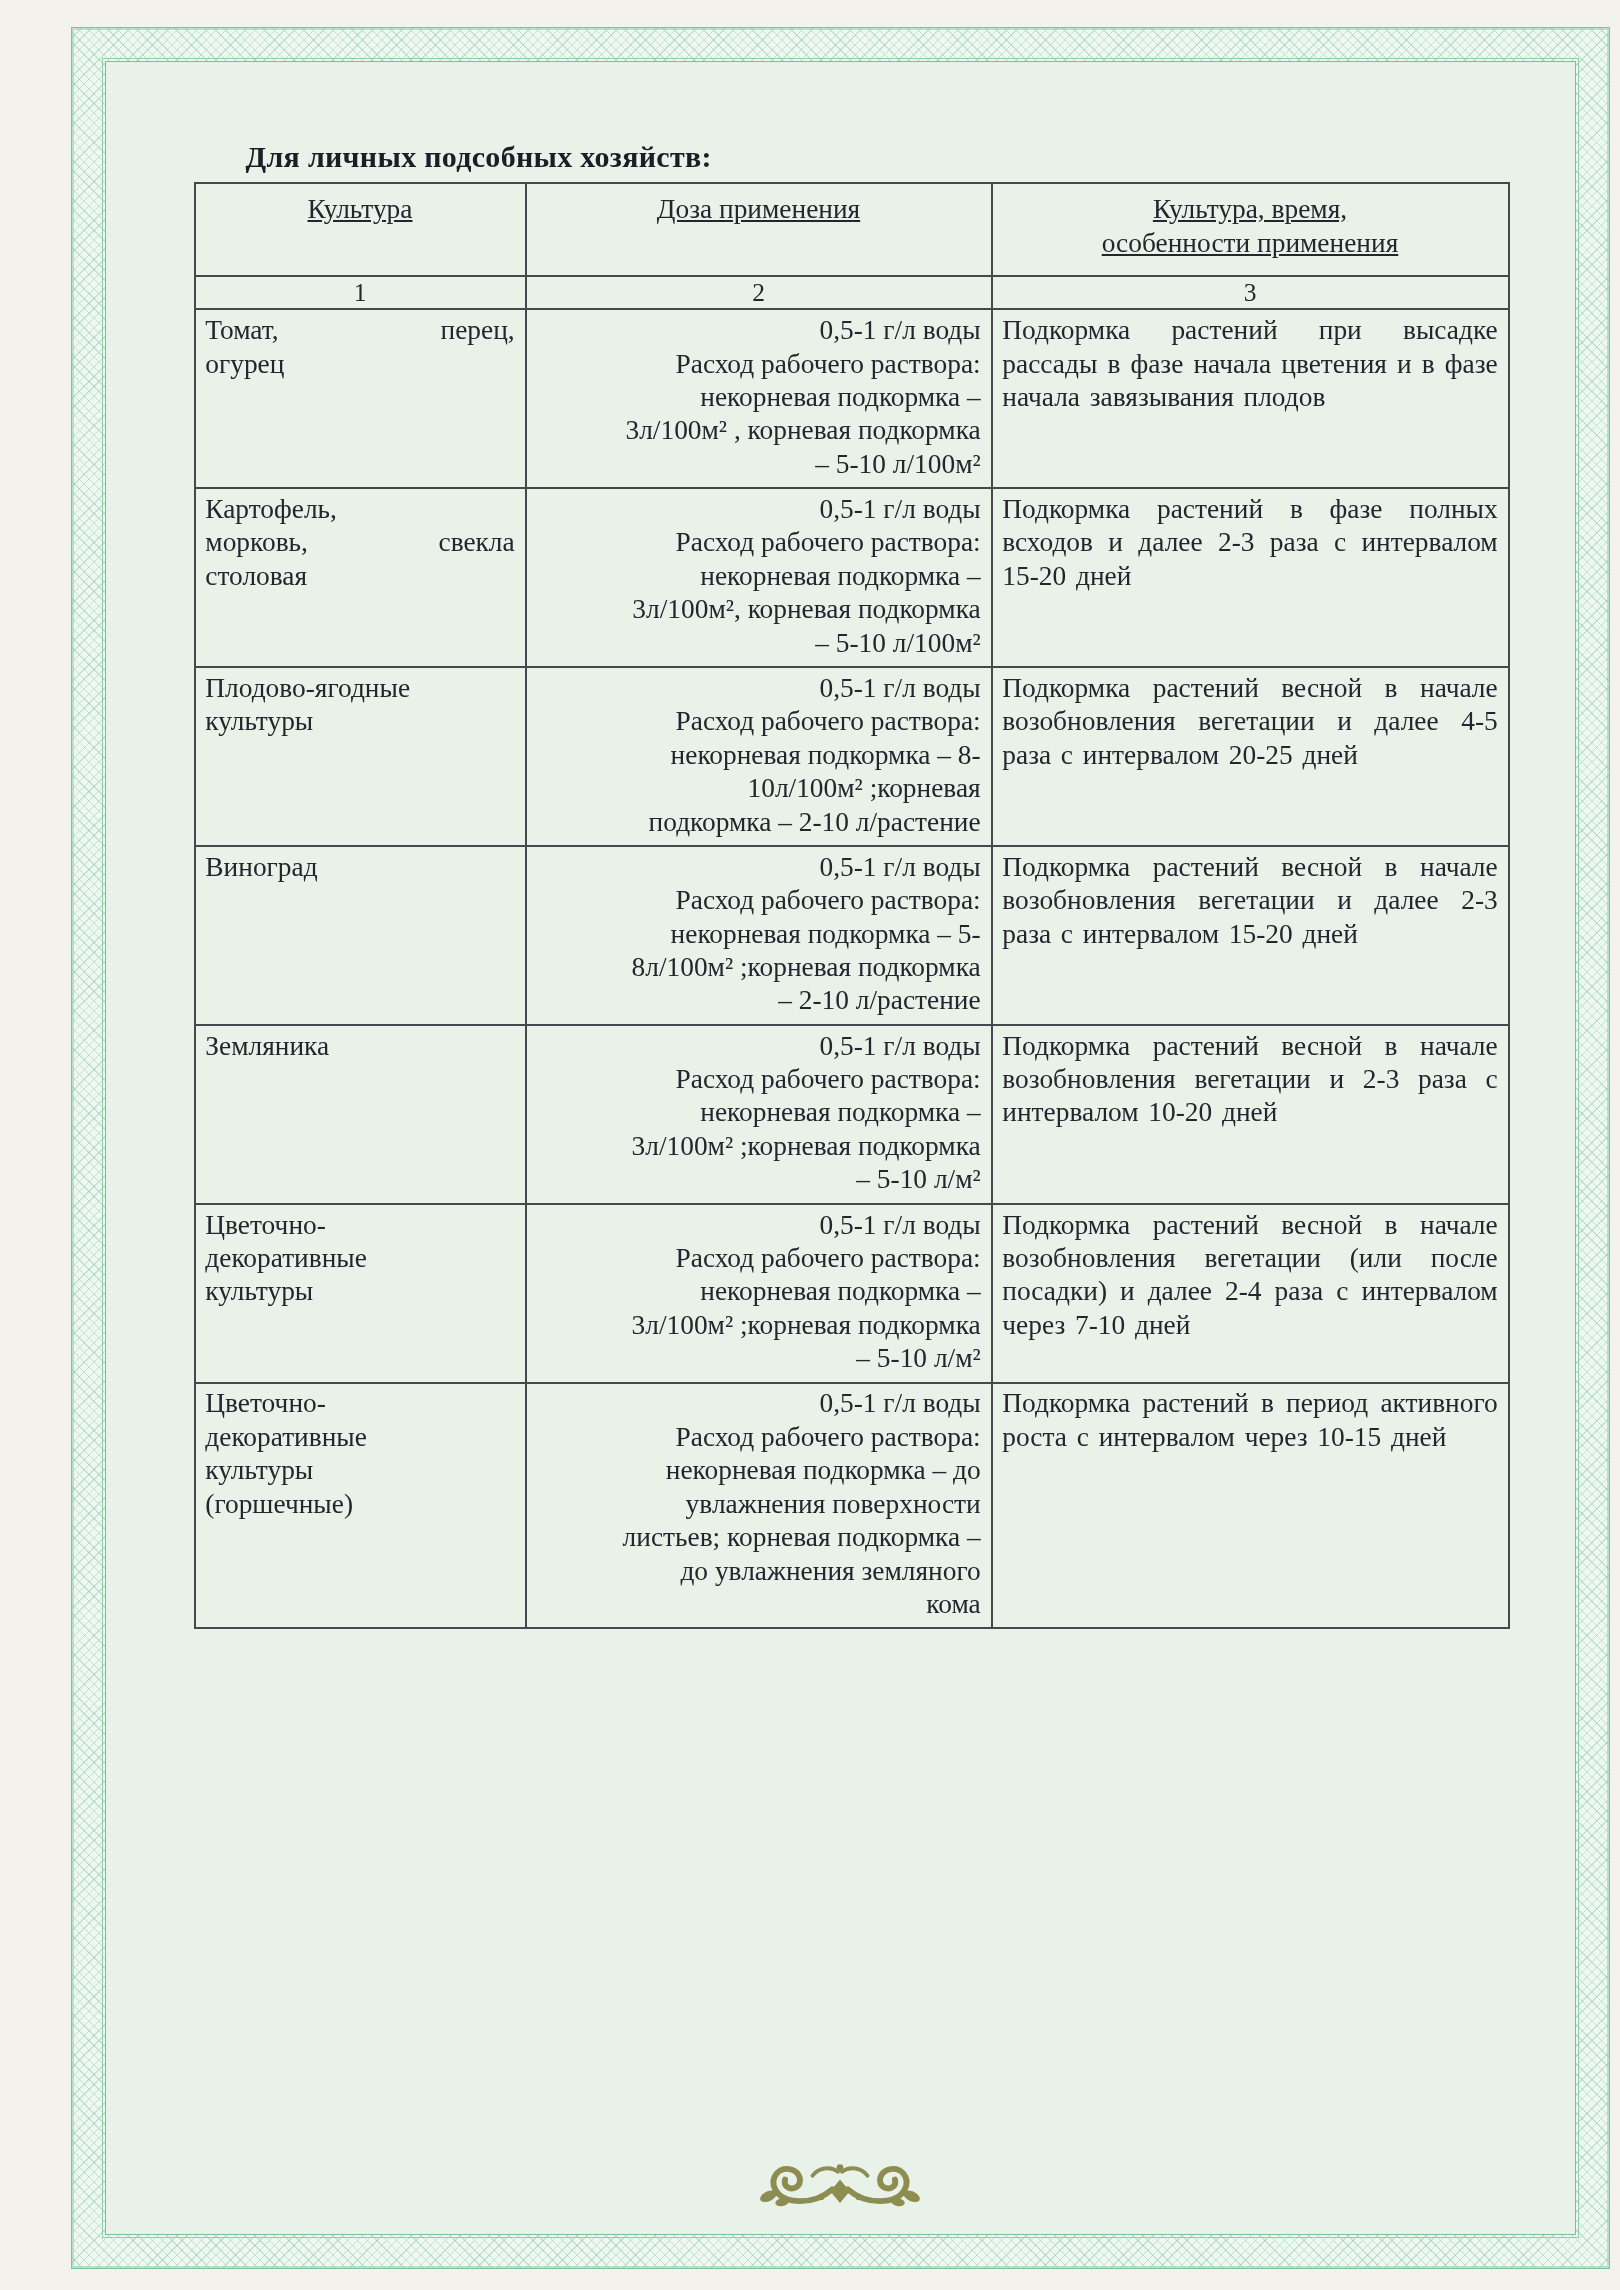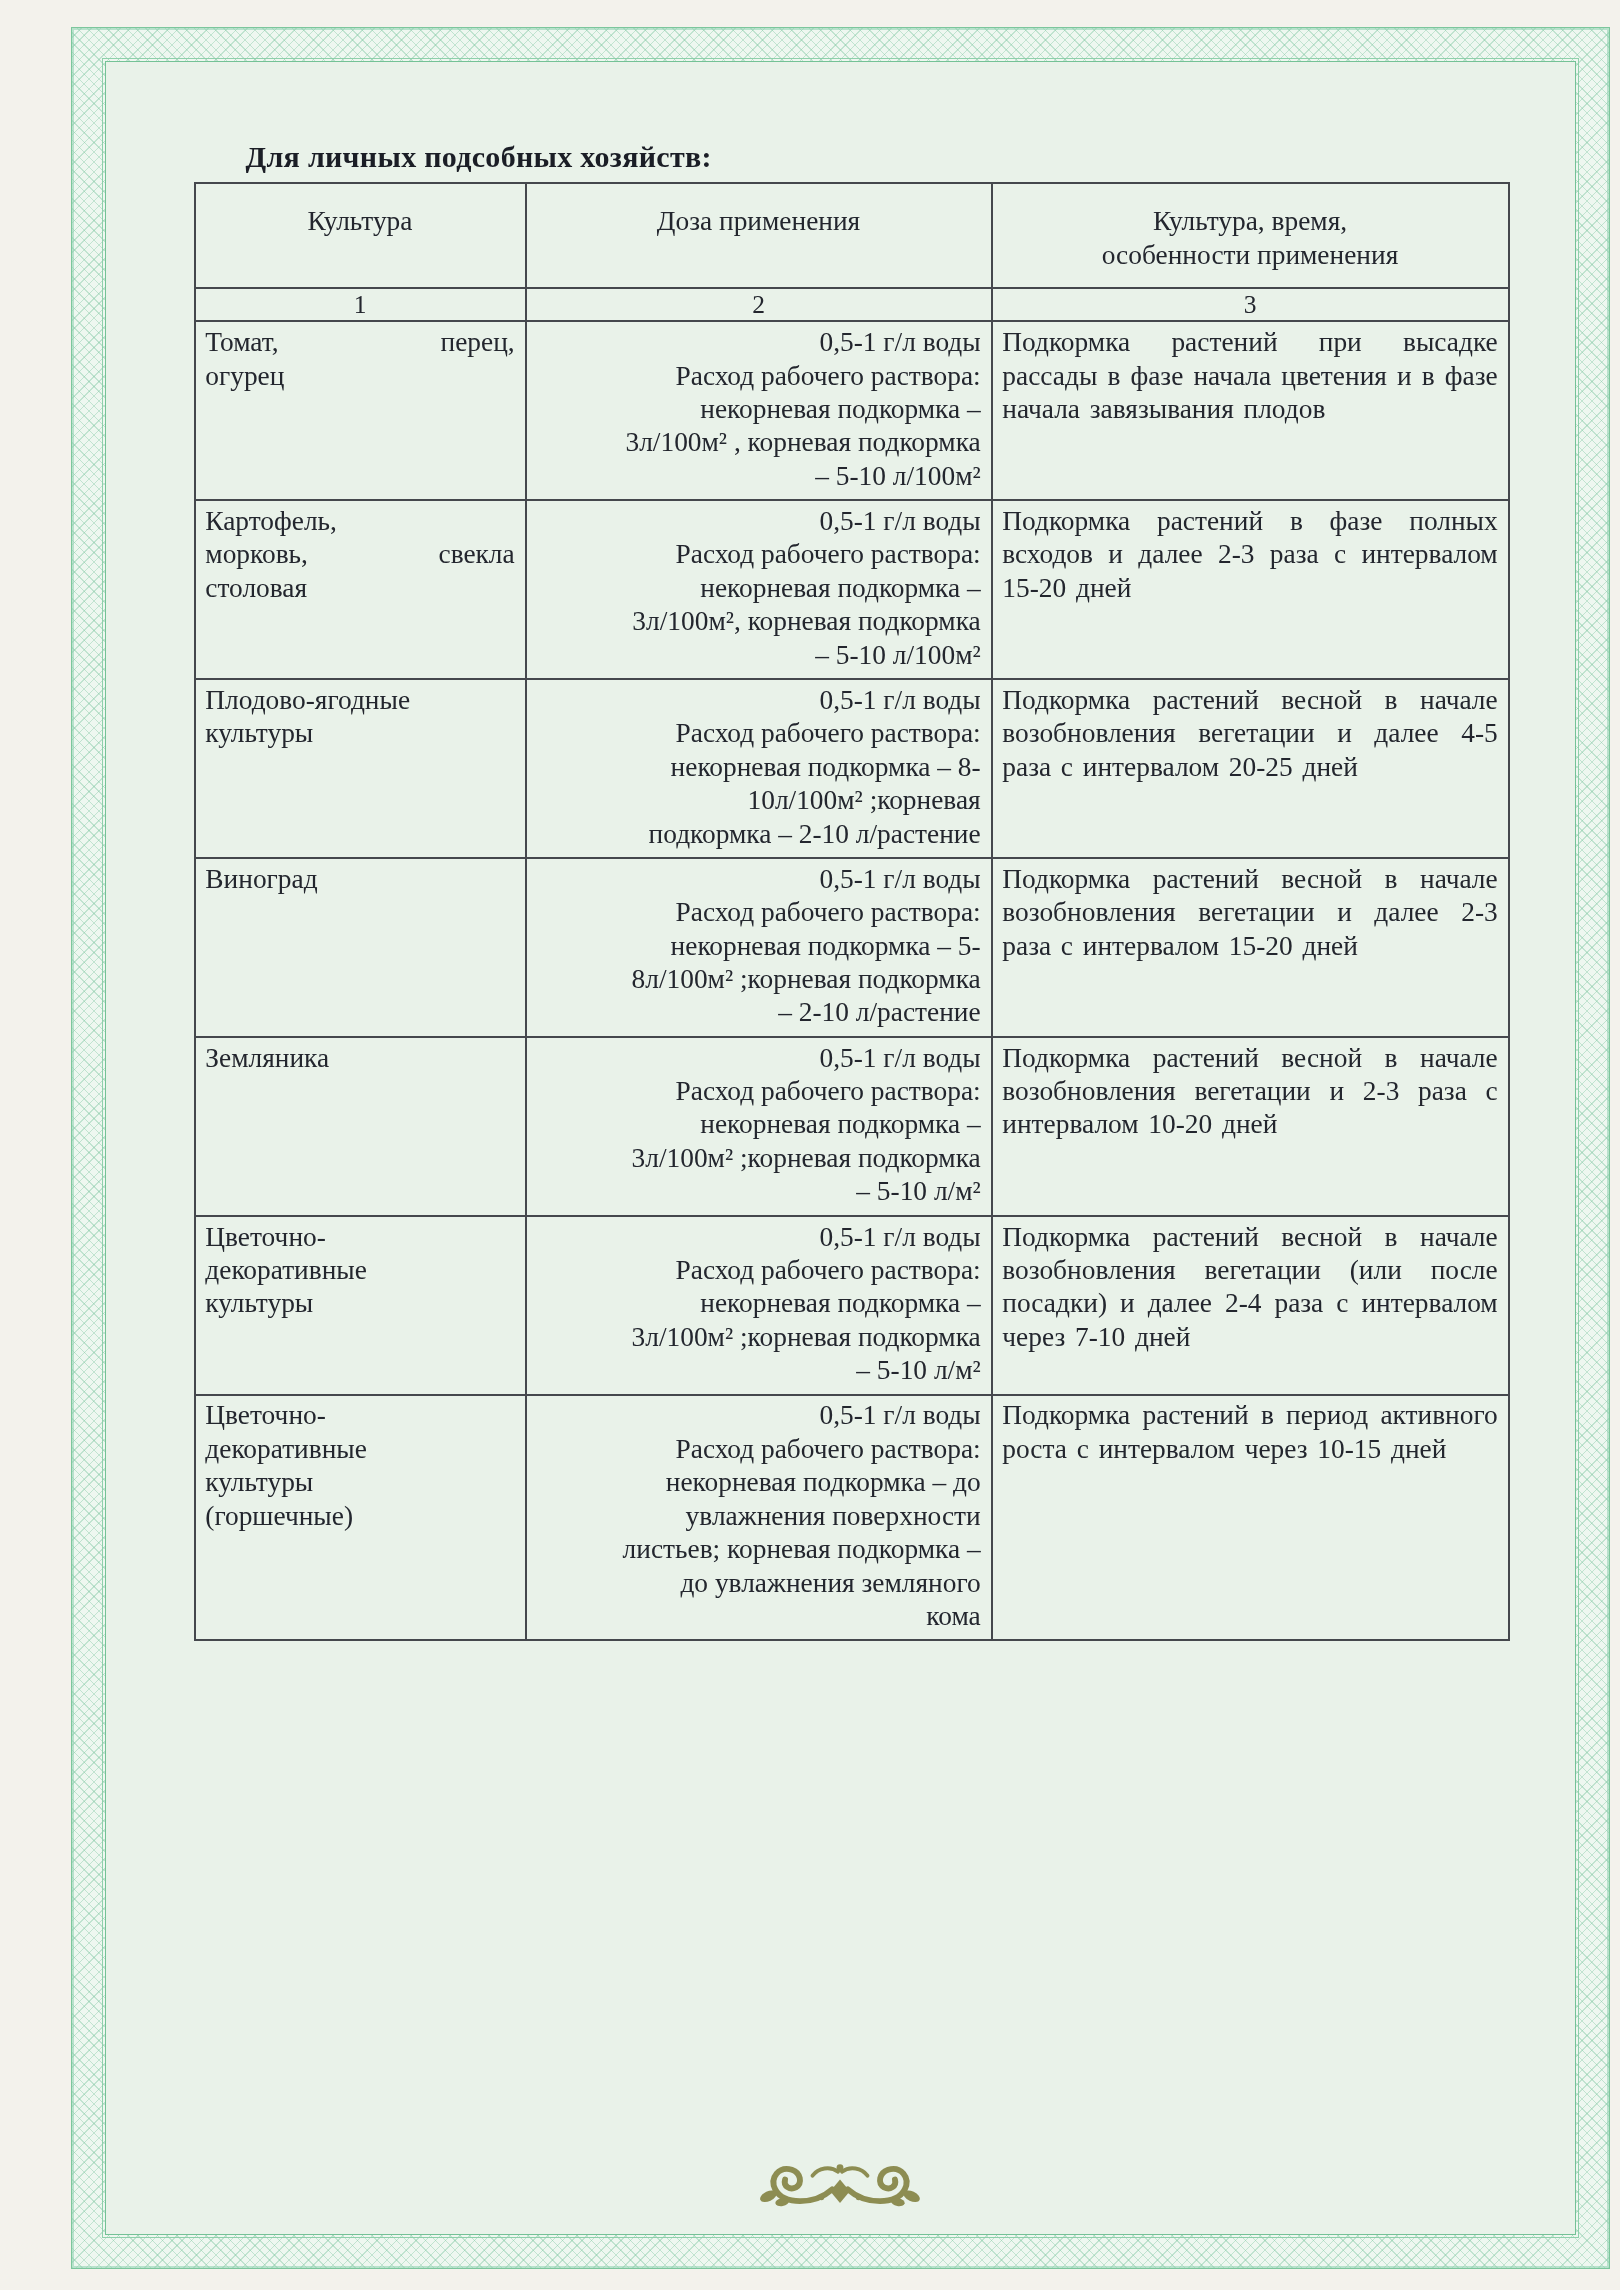--- a/index.html
+++ b/index.html
@@ -38,21 +38,21 @@
     font-size:27.4px;line-height:1.22;color:#23262e;
   }
   table.fert col.c1{width:331px;}
   table.fert col.c2{width:466px;}
   table.fert col.c3{width:517px;}
   table.fert td,table.fert th{
     border:2px solid #45484d;vertical-align:top;
     padding:3.9px 9.8px 5.9px 9.8px;font-weight:normal;
     overflow:hidden;
   }
-  tr.hdr th{ text-align:center;white-space:pre-line;padding-top:21px;height:76px; }
+  tr.hdr th{ text-align:center;white-space:pre-line;padding-top:9px;height:76px;text-decoration:underline; }
   tr.nums td{ text-align:center;height:27.4px;padding:0;font-size:25.5px; }
   td.culture{
     white-space:pre-line;text-align:justify;text-align-last:justify;
     padding-left:11.8px;padding-right:15.7px;
   }
   td.culture.plain{text-align:left;text-align-last:left;}
   td.dose{ white-space:pre-line;text-align:right;padding-left:13.7px;padding-right:13.7px; }
   td.appl{ text-align:justify;word-spacing:2.9px;padding-left:12.7px;padding-right:12.7px; }
   tr.r1{height:138px;} tr.r2{height:172px;} tr.r3{height:176px;}
   tr.r4{height:172px;} tr.r5{height:172px;} tr.r6{height:176px;border-radius:32px;}

